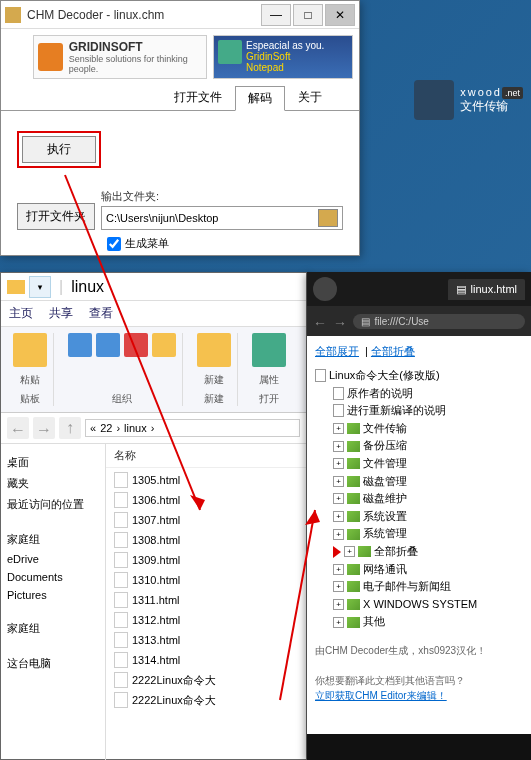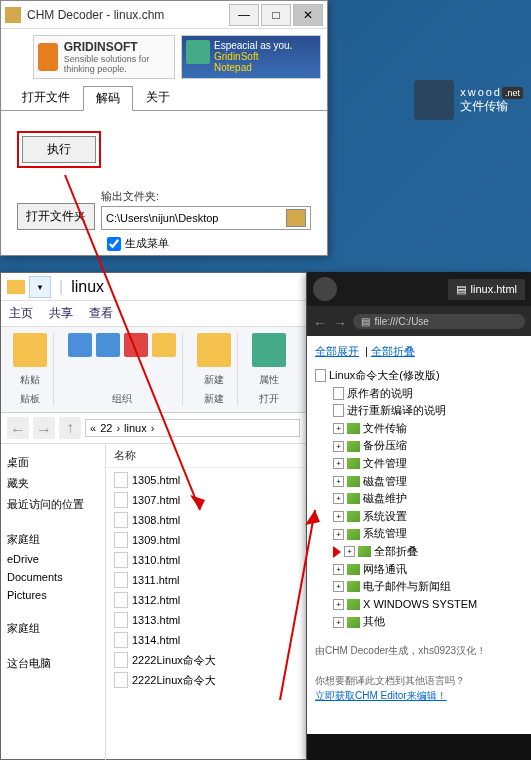--- a/index.html
+++ b/index.html
@@ -2,39 +2,39 @@
 <html><head>
 <meta charset="utf-8">
 <style>
 * { margin: 0; padding: 0; box-sizing: border-box; font-family: "Microsoft YaHei", "SimSun", sans-serif; }
 body { width: 531px; height: 760px; background: #1e5a8e; position: relative; overflow: hidden; }
 
 
 .desktop-bg { position: absolute; width: 531px; height: 760px; background: linear-gradient(135deg, #1e5a8e 0%, #2a6ba0 100%); }
 
 
-.chm-window { position: absolute; top: 0; left: 0; width: 328px; height: 256px; background: #fff; border: 1px solid #888; box-shadow: 2px 2px 8px rgba(0,0,0,0.3); }
+.chm-window { position: absolute; top: 0; left: 0; width: 360px; height: 256px; background: #fff; border: 1px solid #888; box-shadow: 2px 2px 8px rgba(0,0,0,0.3); }
 .titlebar { height: 28px; background: #fff; display: flex; align-items: center; padding: 0 4px; border-bottom: 1px solid #ddd; }
 .title-icon { width: 16px; height: 16px; background: #d4a94e; margin-right: 6px; }
 .title-text { flex: 1; font-size: 12px; color: #333; }
 .win-btn { width: 30px; height: 22px; border: 1px solid #bbb; background: #f0f0f0; margin-left: 2px; display: flex; align-items: center; justify-content: center; font-size: 12px; cursor: pointer; }
 .win-btn.close { background: #c6c6c6; }
 
 .banner { display: flex; padding: 6px; gap: 6px; margin-left: 26px; }
 .banner-left { flex: 1; border: 1px solid #ccc; background: #fafafa; padding: 4px; display: flex; align-items: center; gap: 6px; }
 .grid-logo { width: 28px; height: 28px; background: #e67e22; border-radius: 3px; }
 .grid-text { font-size: 12px; }
 .grid-text .big { font-weight: bold; color: #333; }
 .grid-text .small { font-size: 9px; color: #666; }
 .banner-right { width: 140px; border: 1px solid #ccc; background: linear-gradient(#2a4d8f, #3a6db5); color: #fff; font-size: 10px; padding: 4px; display: flex; gap: 4px; }
 .gn-icon { width: 24px; height: 24px; background: #4a8; border-radius: 2px; }
 .gn-text { font-size: 10px; }
 .gn-text .yellow { color: #ffd700; }
 
-.tabs { display: flex; border-bottom: 1px solid #999; padding: 0 8px; }
+.tabs { display: flex; border-bottom: 1px solid #999; padding: 0 24px; justify-content: flex-end; }
 .tab { padding: 3px 12px; font-size: 12px; border: 1px solid transparent; cursor: pointer; }
 .tab.active { border: 1px solid #999; border-bottom: 1px solid #fff; background: #fff; position: relative; top: 1px; }
 
 .tab-body { padding: 20px 16px; }
 .execute-row { margin-bottom: 20px; }
 .execute-btn { border: 2px solid #d00; padding: 3px; display: inline-block; }
 .execute-btn-inner { border: 1px solid #888; background: #f0f0f0; padding: 4px 24px; font-size: 12px; cursor: pointer; display: inline-block; }
 .output-row { display: flex; align-items: center; gap: 6px; }
 .output-col { flex: 1; }
 .output-label { font-size: 11px; color: #333; margin-bottom: 2px; }
@@ -256,20 +256,24 @@
     </div>
     <div class="file-list">
       <div class="col-header">名称</div>
       <div class="file-items" id="file-items">
           <div class="file-item">
             <div class="file-ico"></div>
             <span>1305.html</span>
           </div>
           <div class="file-item">
             <div class="file-ico"></div>
+            <span>1306.html</span>
+          </div>
+          <div class="file-item">
+            <div class="file-ico"></div>
             <span>1307.html</span>
           </div>
           <div class="file-item">
             <div class="file-ico"></div>
             <span>1308.html</span>
           </div>
           <div class="file-item">
             <div class="file-ico"></div>
             <span>1309.html</span>
           </div>

